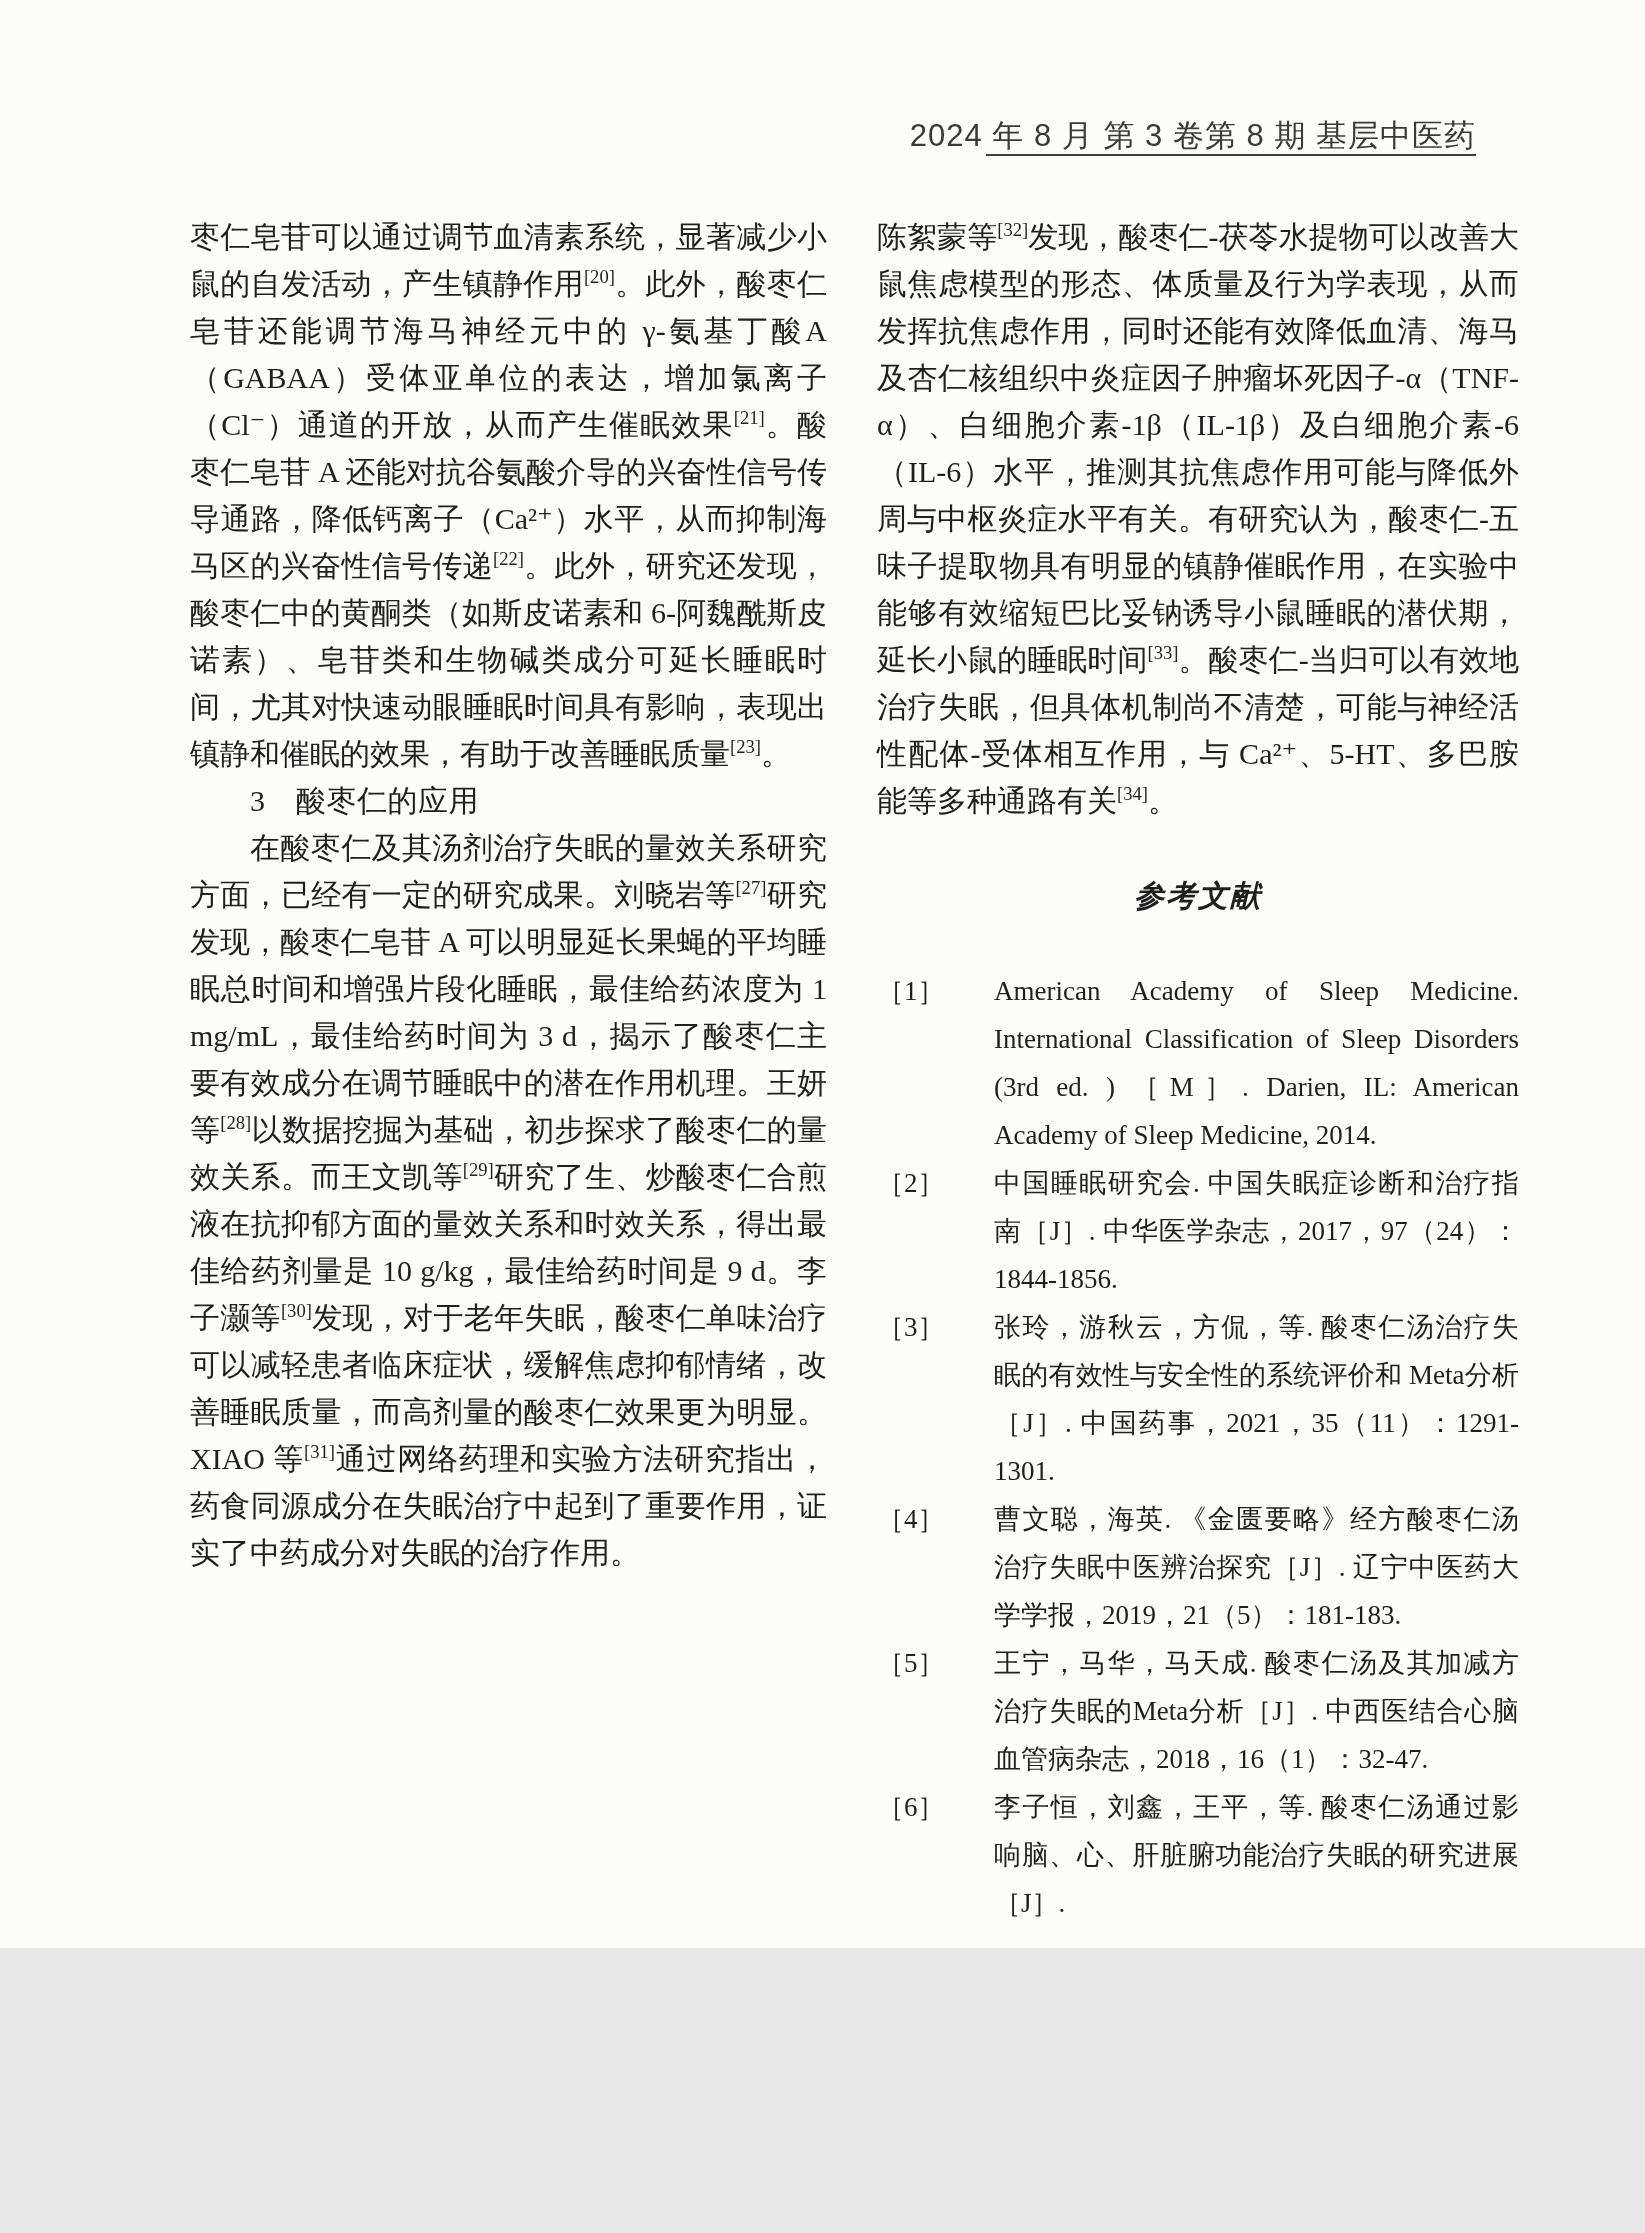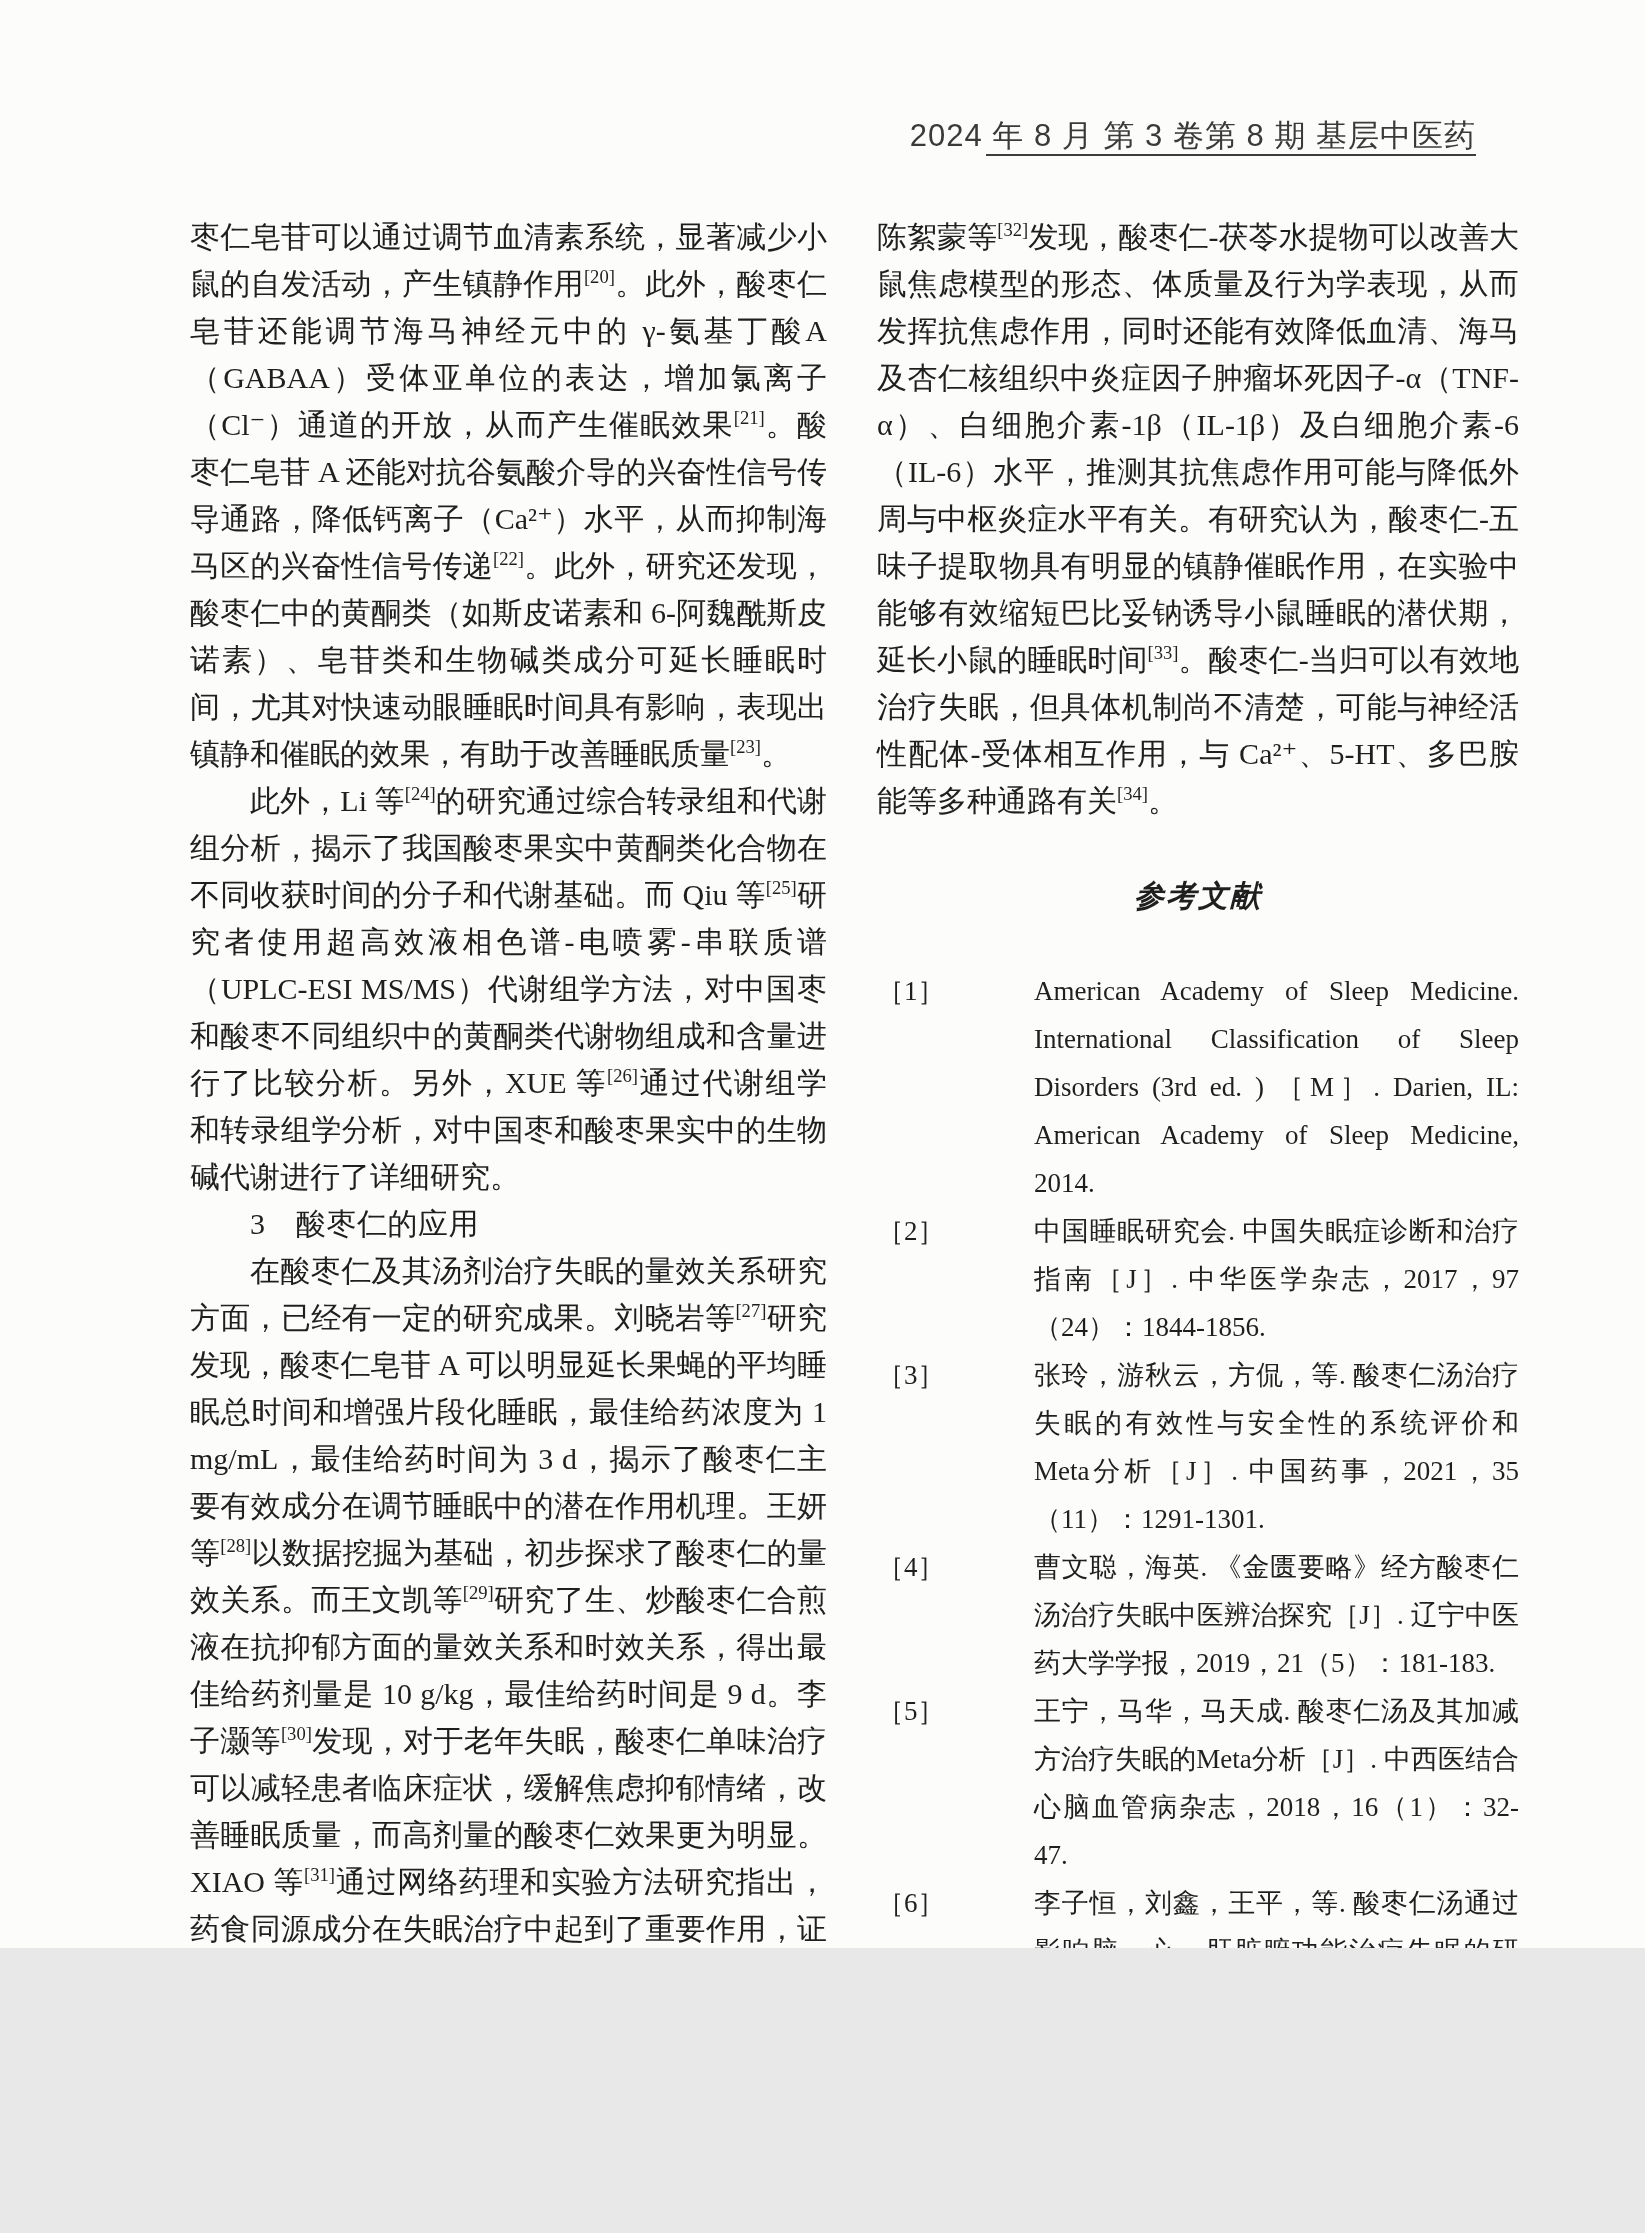--- a/index.html
+++ b/index.html
@@ -43,21 +43,21 @@
     text-align:center;font-weight:bold;font-size:30px;
     margin:48px 0 48px 0;letter-spacing:2px;
     font-family:"Liberation Sans","DejaVu Sans",sans-serif;
     font-style:italic;
   }
   .reference{
     display:flex;align-items:flex-start;
     font-size:27px;line-height:48px;
   }
   .ref-num{flex:0 0 117px;white-space:nowrap;}
-  .ref-text{flex:1;text-align:justify;margin-left:40px;}
+  .ref-text{flex:1;text-align:justify;}
   
   .cnki-logo{
     position:absolute;left:56px;top:2147px;
     font-size:33px;font-weight:normal;color:#8c8c8c;letter-spacing:1px;
     font-family:"Liberation Sans","DejaVu Sans",sans-serif;
   }
   .cnki-url{
     position:absolute;left:230px;top:2152px;
     font-size:36px;color:#9a9a9a;
     font-family:Liberation Mono, monospace;
@@ -71,21 +71,20 @@
 </head>
 <body>
 
 <div class="page">
 
   <div class="journal-header">2024 年 8 月  第 3 卷第 8 期  基层中医药</div>
   <div class="header-rule"></div>
 
   <div class="column col-left">
     <p class="body-par">枣仁皂苷可以通过调节血清素系统，显著减少小鼠的自发活动，产生镇静作用<sup>[20]</sup>。此外，酸枣仁皂苷还能调节海马神经元中的 γ-氨基丁酸A（GABAA）受体亚单位的表达，增加氯离子（Cl⁻）通道的开放，从而产生催眠效果<sup>[21]</sup>。酸枣仁皂苷 A 还能对抗谷氨酸介导的兴奋性信号传导通路，降低钙离子（Ca²⁺）水平，从而抑制海马区的兴奋性信号传递<sup>[22]</sup>。此外，研究还发现，酸枣仁中的黄酮类（如斯皮诺素和 6-阿魏酰斯皮诺素）、皂苷类和生物碱类成分可延长睡眠时间，尤其对快速动眼睡眠时间具有影响，表现出镇静和催眠的效果，有助于改善睡眠质量<sup>[23]</sup>。</p>
-    <p class="body-par indent">此外，Li 等<sup>[24]</sup>的研究通过综合转录组和代谢组分析，揭示了我国酸枣果实中黄酮类化合物在不同收获时间的分子和代谢基础。而 Qiu 等<sup>[25]</sup>研究者使用超高效液相色谱-电喷雾-串联质谱（UPLC-ESI MS/MS）代谢组学方法，对中国枣和酸枣不同组织中的黄酮类代谢物组成和含量进行了比较分析。另外，XUE 等<sup>[26]</sup>通过代谢组学和转录组学分析，对中国枣和酸枣果实中的生物碱代谢进行了详细研究。</p>
     <p class="section-heading">3　酸枣仁的应用</p>
     <p class="body-par indent">在酸枣仁及其汤剂治疗失眠的量效关系研究方面，已经有一定的研究成果。刘晓岩等<sup>[27]</sup>研究发现，酸枣仁皂苷 A 可以明显延长果蝇的平均睡眠总时间和增强片段化睡眠，最佳给药浓度为 1 mg/mL，最佳给药时间为 3 d，揭示了酸枣仁主要有效成分在调节睡眠中的潜在作用机理。王妍等<sup>[28]</sup>以数据挖掘为基础，初步探求了酸枣仁的量效关系。而王文凯等<sup>[29]</sup>研究了生、炒酸枣仁合煎液在抗抑郁方面的量效关系和时效关系，得出最佳给药剂量是 10 g/kg，最佳给药时间是 9 d。李子灏等<sup>[30]</sup>发现，对于老年失眠，酸枣仁单味治疗可以减轻患者临床症状，缓解焦虑抑郁情绪，改善睡眠质量，而高剂量的酸枣仁效果更为明显。XIAO 等<sup>[31]</sup>通过网络药理和实验方法研究指出，药食同源成分在失眠治疗中起到了重要作用，证实了中药成分对失眠的治疗作用。</p>
   </div>
 
   <div class="column col-right">
     <p class="body-par">陈絮蒙等<sup>[32]</sup>发现，酸枣仁-茯苓水提物可以改善大鼠焦虑模型的形态、体质量及行为学表现，从而发挥抗焦虑作用，同时还能有效降低血清、海马及杏仁核组织中炎症因子肿瘤坏死因子-α（TNF-α）、白细胞介素-1β（IL-1β）及白细胞介素-6（IL-6）水平，推测其抗焦虑作用可能与降低外周与中枢炎症水平有关。有研究认为，酸枣仁-五味子提取物具有明显的镇静催眠作用，在实验中能够有效缩短巴比妥钠诱导小鼠睡眠的潜伏期，延长小鼠的睡眠时间<sup>[33]</sup>。酸枣仁-当归可以有效地治疗失眠，但具体机制尚不清楚，可能与神经活性配体-受体相互作用，与 Ca²⁺、5-HT、多巴胺能等多种通路有关<sup>[34]</sup>。</p>
 
     <div class="references-title">参考文献</div>
 
     <div class="reference">

